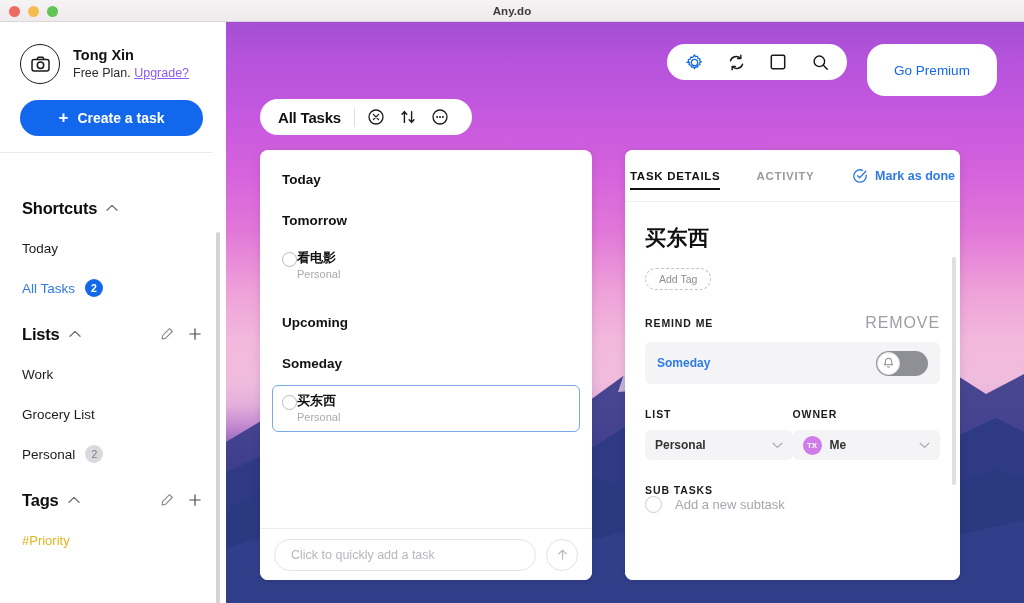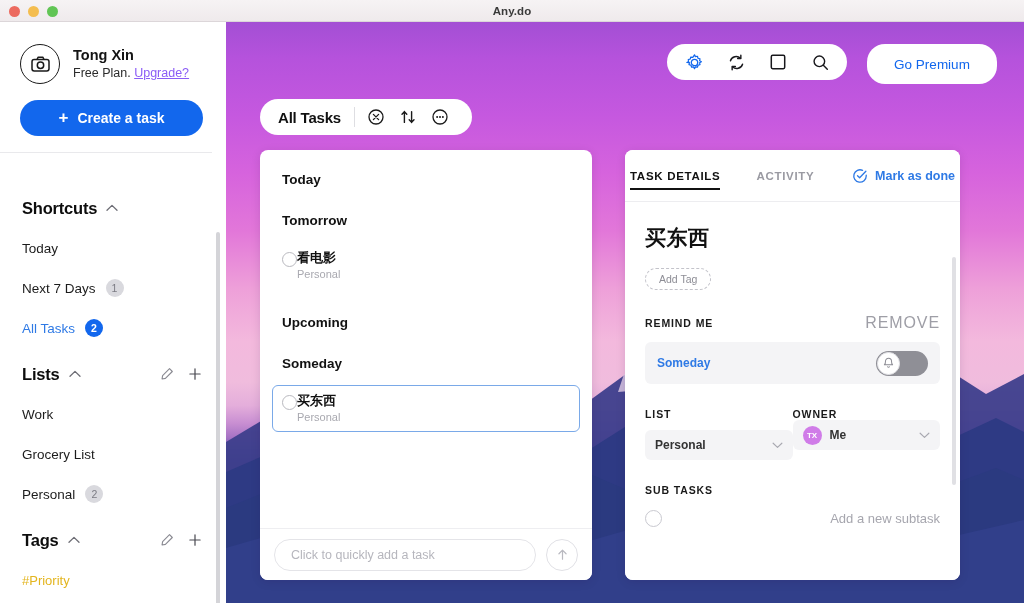--- a/index.html
+++ b/index.html
@@ -117,21 +117,21 @@
   }
 
   
   .toolpill {
     position: absolute; left: 667px; top: 44px; width: 180px; height: 36px;
     background: #fff; border-radius: 18px;
     display: flex; align-items: center; justify-content: space-around; padding: 0 6px;
   }
   .tool-ic { width: 32px; height: 30px; display: flex; align-items: center; justify-content: center; cursor: pointer; }
   .premium-btn {
-    position: absolute; left: 867px; top: 44px; width: 130px; height: 40px;
+    position: absolute; left: 867px; top: 44px; width: 130px; height: 52px;
     background: #fff; border-radius: 18px; border: none;
     color: #1267ed; font-size: 13.5px; font-family: inherit;
     display: flex; align-items: center; justify-content: center; cursor: pointer;
   }
 
   
   .tasks-pill {
     position: absolute; left: 260px; top: 99px; width: 212px; height: 36px;
     background: #fff; border-radius: 18px; display: flex; align-items: center;
   }
@@ -232,21 +232,21 @@
     height: 30px; background: #f4f4f6; border-radius: 6px;
     display: flex; align-items: center; padding: 0 10px; gap: 8px; cursor: pointer;
   }
   .sel-text { font-size: 12px; font-weight: bold; color: #333; }
   .sel-caret { margin-left: auto; display: flex; align-items: center; }
   .mini-avatar {
     width: 19px; height: 19px; border-radius: 50%; background: #d07ce8;
     color: #fff; font-size: 8px; font-weight: bold;
     display: flex; align-items: center; justify-content: center; flex: 0 0 auto;
   }
-  .subtask-row { display: flex; align-items: center; gap: 13px; margin-top: 14px; cursor: pointer; justify-content: space-between; }
+  .subtask-row { display: flex; align-items: center; gap: 13px; cursor: pointer; }
   .circle-lg { width: 17px; height: 17px; border-radius: 50%; border: 1.3px solid #c9c9d0; flex: 0 0 auto; }
   .subtask-ph { font-size: 13px; color: #a6a6ae; }
   .det-scrollbar {
     position: absolute; right: 4px; top: 55px; width: 4px; height: 228px;
     background: #e0e0e4; border-radius: 2px;
   }
 </style>
 </head>
 <body>
 
@@ -301,24 +301,20 @@
         <div class="sec-head">
           <span class="sec-title">Shortcuts</span>
           <span class="caret">
             <svg width="12" height="8" viewBox="0 0 12 8" style="display:block">
               <path d="M1 6.2L6 1.4l5 4.8" fill="none" stroke="#6d6d75" stroke-width="1.3" stroke-linecap="round" stroke-linejoin="round"></path>
             </svg>
           </span>
         </div>
         <div class="nav-item">
           <span class="nav-label">Today</span>
-        </div>
-        <div class="nav-item">
-          <span class="nav-label">Next 7 Days</span>
-          <span class="badge grey">1</span>
         </div>
         <div class="nav-item active">
           <span class="nav-label">All Tasks</span>
           <span class="badge blue">2</span>
         </div>
         <div class="sec-gap"></div>
         <div class="sec-head" style="padding-right: 24px;">
           <span class="sec-title">Lists</span>
           <span class="caret">
             <svg width="12" height="8" viewBox="0 0 12 8" style="display:block">
@@ -511,21 +507,21 @@
             <span class="sel-text">Personal</span>
             <span class="sel-caret">
               <svg width="11" height="7" viewBox="0 0 12 8" style="display:block">
                 <path d="M1 1.4L6 6.2l5-4.8" fill="none" stroke="#a8a8b0" stroke-width="1.3" stroke-linecap="round" stroke-linejoin="round"></path>
               </svg>
             </span>
           </div>
         </div>
         <div class="col">
           <div class="sect-label">OWNER</div>
-          <div class="sel" style="">
+          <div class="sel" style="margin-top:10px">
             <span class="mini-avatar">TX</span>
             <span class="sel-text">Me</span>
             <span class="sel-caret">
               <svg width="11" height="7" viewBox="0 0 12 8" style="display:block">
                 <path d="M1 1.4L6 6.2l5-4.8" fill="none" stroke="#a8a8b0" stroke-width="1.3" stroke-linecap="round" stroke-linejoin="round"></path>
               </svg>
             </span>
           </div>
         </div>
       </div>

